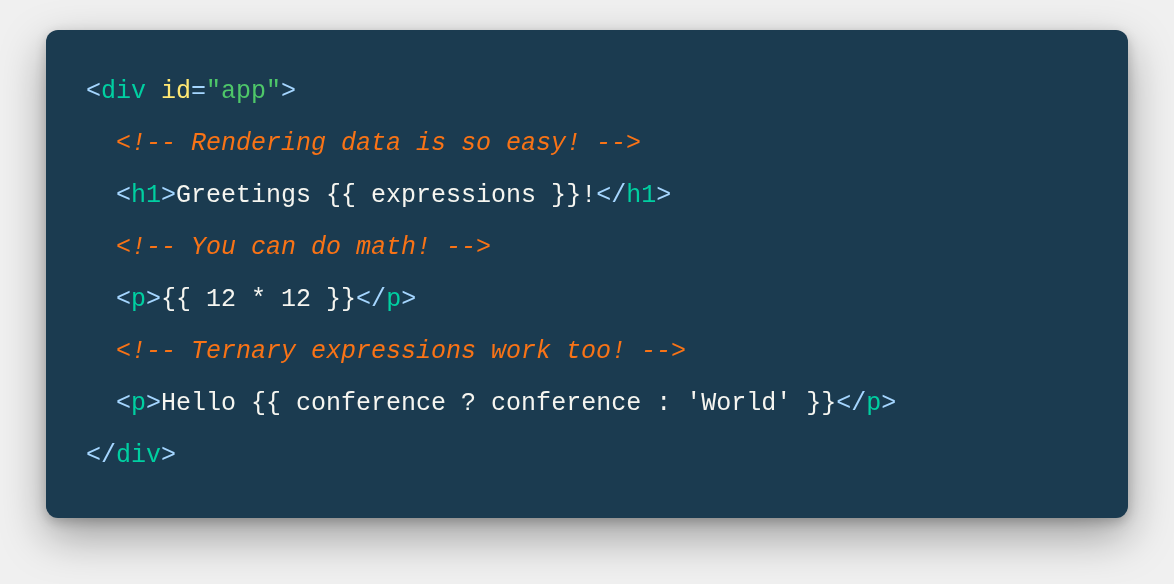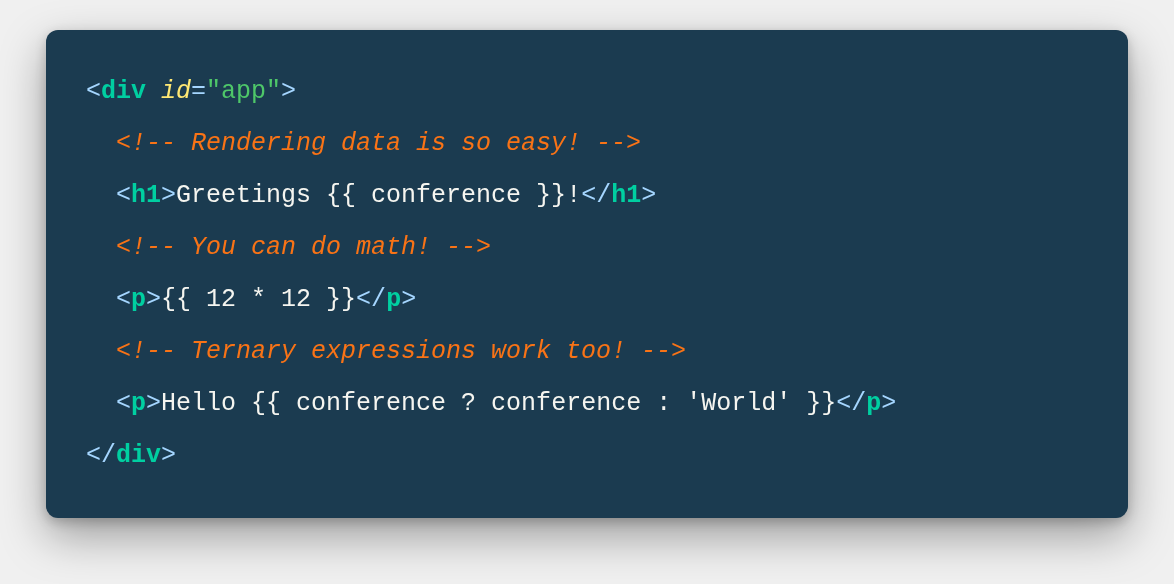--- a/index.html
+++ b/index.html
@@ -23,31 +23,31 @@
   }
   pre.code {
     margin: 0;
     white-space: pre;
     font-size: 25px;
     line-height: 2.08;
     color: #e9ecef;
     font-family: inherit;
   }
   .t-bracket   { color: #a5d6ff; }   
-  .t-tagname   { color: #00cfa1; font-weight: 700; }   
-  .t-attrname  { color: #ffe873; font-style: italic; } 
+  .t-tagname   { color: #00cfa1; font-weight: 400; }   
+  .t-attrname  { color: #ffe873; } 
   .t-string    { color: #4ec769; }   
   .t-comment   { color: #f97316; font-style: italic; }
   .t-text      { color: #f5f5f0; }
 </style>
 </head>
 <body>
 
 <div class="card">
   <pre class="code" id="code-block"><span><span class="t-bracket">&lt;</span><span class="t-tagname">div</span><span class="t-text"> </span><span class="t-attrname">id</span><span class="t-bracket">=</span><span class="t-string">"app"</span><span class="t-bracket">&gt;</span></span>
 <span><span class="t-text">  </span><span class="t-comment">&lt;!-- Rendering data is so easy! --&gt;</span></span>
-<span><span class="t-text">  </span><span class="t-bracket">&lt;</span><span class="t-tagname">h1</span><span class="t-bracket">&gt;</span><span class="t-text">Greetings {{ conference }}!</span><span class="t-bracket">&lt;/</span><span class="t-tagname">h1</span><span class="t-bracket">&gt;</span></span>
+<span><span class="t-text">  </span><span class="t-bracket">&lt;</span><span class="t-tagname">h1</span><span class="t-bracket">&gt;</span><span class="t-text">Greetings {{ expressions }}!</span><span class="t-bracket">&lt;/</span><span class="t-tagname">h1</span><span class="t-bracket">&gt;</span></span>
 <span><span class="t-text">  </span><span class="t-comment">&lt;!-- You can do math! --&gt;</span></span>
 <span><span class="t-text">  </span><span class="t-bracket">&lt;</span><span class="t-tagname">p</span><span class="t-bracket">&gt;</span><span class="t-text">{{ 12 * 12 }}</span><span class="t-bracket">&lt;/</span><span class="t-tagname">p</span><span class="t-bracket">&gt;</span></span>
 <span><span class="t-text">  </span><span class="t-comment">&lt;!-- Ternary expressions work too! --&gt;</span></span>
 <span><span class="t-text">  </span><span class="t-bracket">&lt;</span><span class="t-tagname">p</span><span class="t-bracket">&gt;</span><span class="t-text">Hello {{ conference ? conference : 'World' }}</span><span class="t-bracket">&lt;/</span><span class="t-tagname">p</span><span class="t-bracket">&gt;</span></span>
 <span><span class="t-bracket">&lt;/</span><span class="t-tagname">div</span><span class="t-bracket">&gt;</span></span></pre>
 </div>
 
 </body></html>

